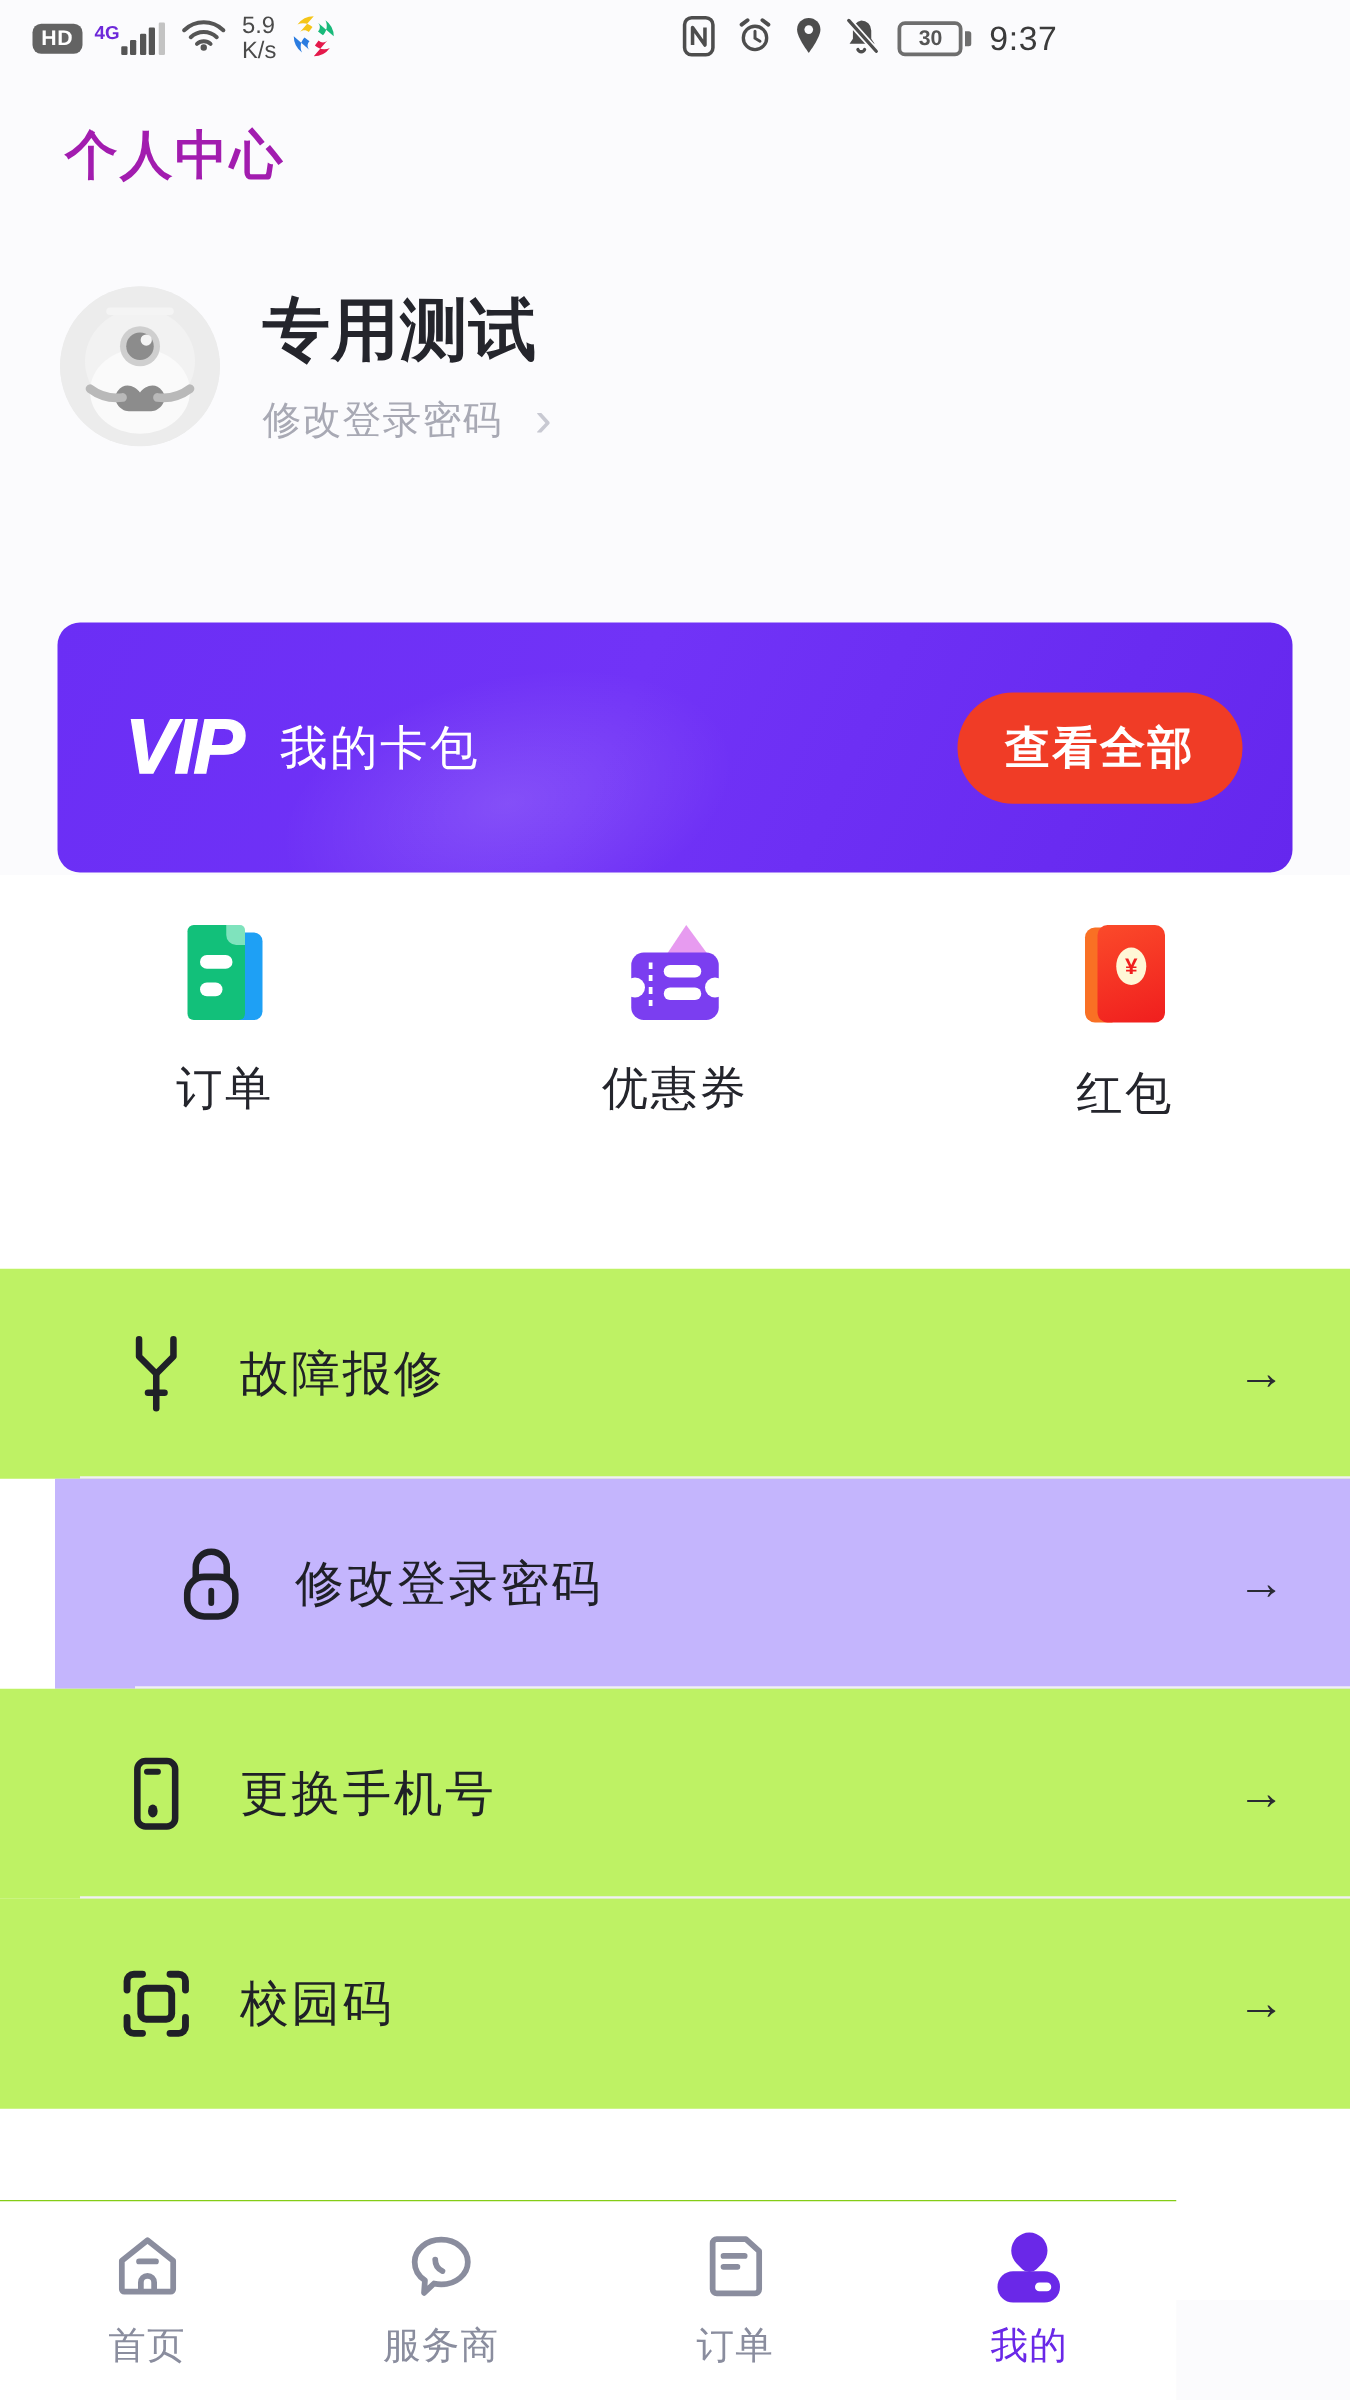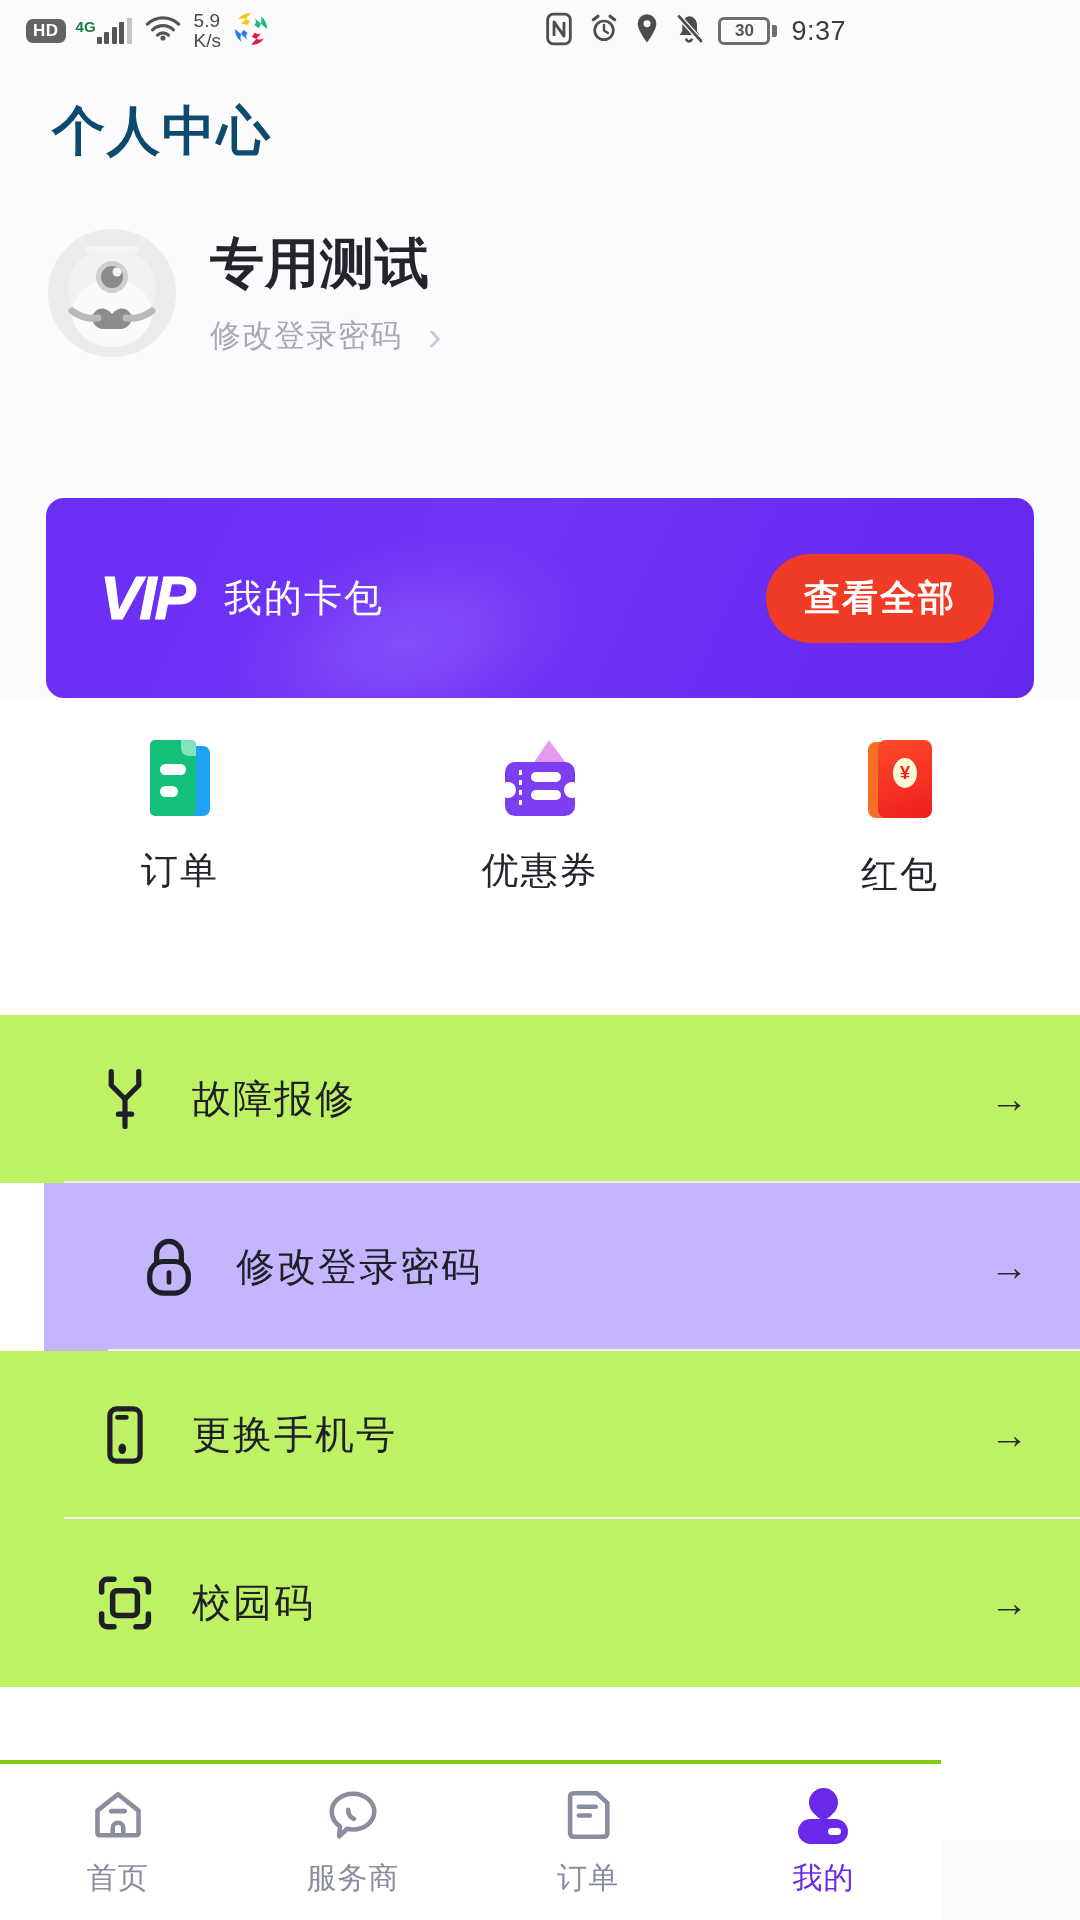--- a/index.html
+++ b/index.html
@@ -19,42 +19,42 @@
     gap:40px;
   }
   .sb-left { display:flex; align-items:center; gap:10px; }
   .sb-right { display:flex; align-items:center; gap:14px; }
   .hd-badge {
     background:#636363; color:#fff; font-size:17px; font-weight:bold;
     border-radius:7px; padding:3px 7px 4px 7px; letter-spacing:.5px;
     line-height:1;
   }
   .net-4g { display:flex; align-items:flex-start; }
-  .net-4g .g-lbl { font-size:15px; color:#15803d; font-weight:600; line-height:1; margin-top:1px;}
+  .net-4g .g-lbl { font-size:15px; color:#6d28d9; font-weight:600; line-height:1; margin-top:1px;}
   .bars { display:flex; align-items:flex-end; gap:2.5px; height:26px; margin-left:1px;}
   .bars i { width:5px; background:#555; border-radius:1px; display:block; }
   .bars i:nth-child(1){height:7px;} .bars i:nth-child(2){height:12px;}
   .bars i:nth-child(3){height:17px;} .bars i:nth-child(4){height:22px;}
   .bars i:nth-child(5){height:26px;background:#c3c3c3;}
   .speed { font-size:19px; color:#4a4a4a; line-height:1.04; text-align:left; }
   .battery {
     display:flex; align-items:center;
   }
   .batt-body {
     width:52px;height:28px;border:3px solid #6e6e6e;border-radius:6px;
     display:flex;align-items:center;justify-content:center;
     font-size:17px;color:#555;font-weight:600;
   }
   .batt-cap{width:5px;height:12px;background:#6e6e6e;border-radius:0 2px 2px 0;margin-left:2px;}
   .clock { font-size:27px; color:#3b3b3b; letter-spacing:.5px; }
 
   
   .page-title {
     position:absolute; top:96px; left:52px;
-    font-size:53px; font-weight:bold; color:#0c4a6e; letter-spacing:2px;text-align:right;
+    font-size:42px; font-weight:bold; color:#a21caf; letter-spacing:2px;text-align:right;
   }
 
   
   .profile {
     position:absolute; top:228px; left:48px; right:48px;
     display:flex; align-items:center; gap:34px;
   }
   .avatar {
     width:128px;height:128px;border-radius:50%;
     background:#ececec; position:relative; overflow:hidden; flex:none;
@@ -143,21 +143,21 @@
   .mi-icon{width:66px;height:66px;flex:none;margin-right:34px;position:relative;}
   .mi-label{font-size:39px;color:#1f2027;letter-spacing:2px;}
   .mi-arrow{margin-left:auto;font-size:38px;color:#2a2b33;line-height:1;}
 
   
   .ic-wrench svg,.ic-lock svg,.ic-phone svg,.ic-scan svg{width:66px;height:66px;display:block;}
 
   
   .tabbar {
     position:absolute; bottom:0; left:0; width:941px; height:160px;
-    background:#fff; border-top:4px solid #84cc16; display:flex;
+    background:#fff; border-top:1px solid #84cc16; display:flex;
   }
   .tab { flex:1; display:flex; flex-direction:column; align-items:center; justify-content:center; gap:14px;}
   .tab-label { font-size:30px; color:#8a8d9e; letter-spacing:1px;}
   .tab.active .tab-label { color:#6a28e8; }
   .tab-ico { width:58px;height:58px; display:block;}
   .ic-me{width:58px;height:58px;position:relative;}
   .ic-me .head{position:absolute;left:15px;top:2px;width:29px;height:29px;background:#6a28e8;
     border-radius:50% 50% 50% 8px;transform:rotate(-45deg);}
   .ic-me .body{position:absolute;left:4px;top:33px;width:50px;height:25px;background:#6a28e8;border-radius:14px;}
   .ic-me .dot{position:absolute;left:34px;top:42px;width:13px;height:7px;background:#fff;border-radius:4px;}

